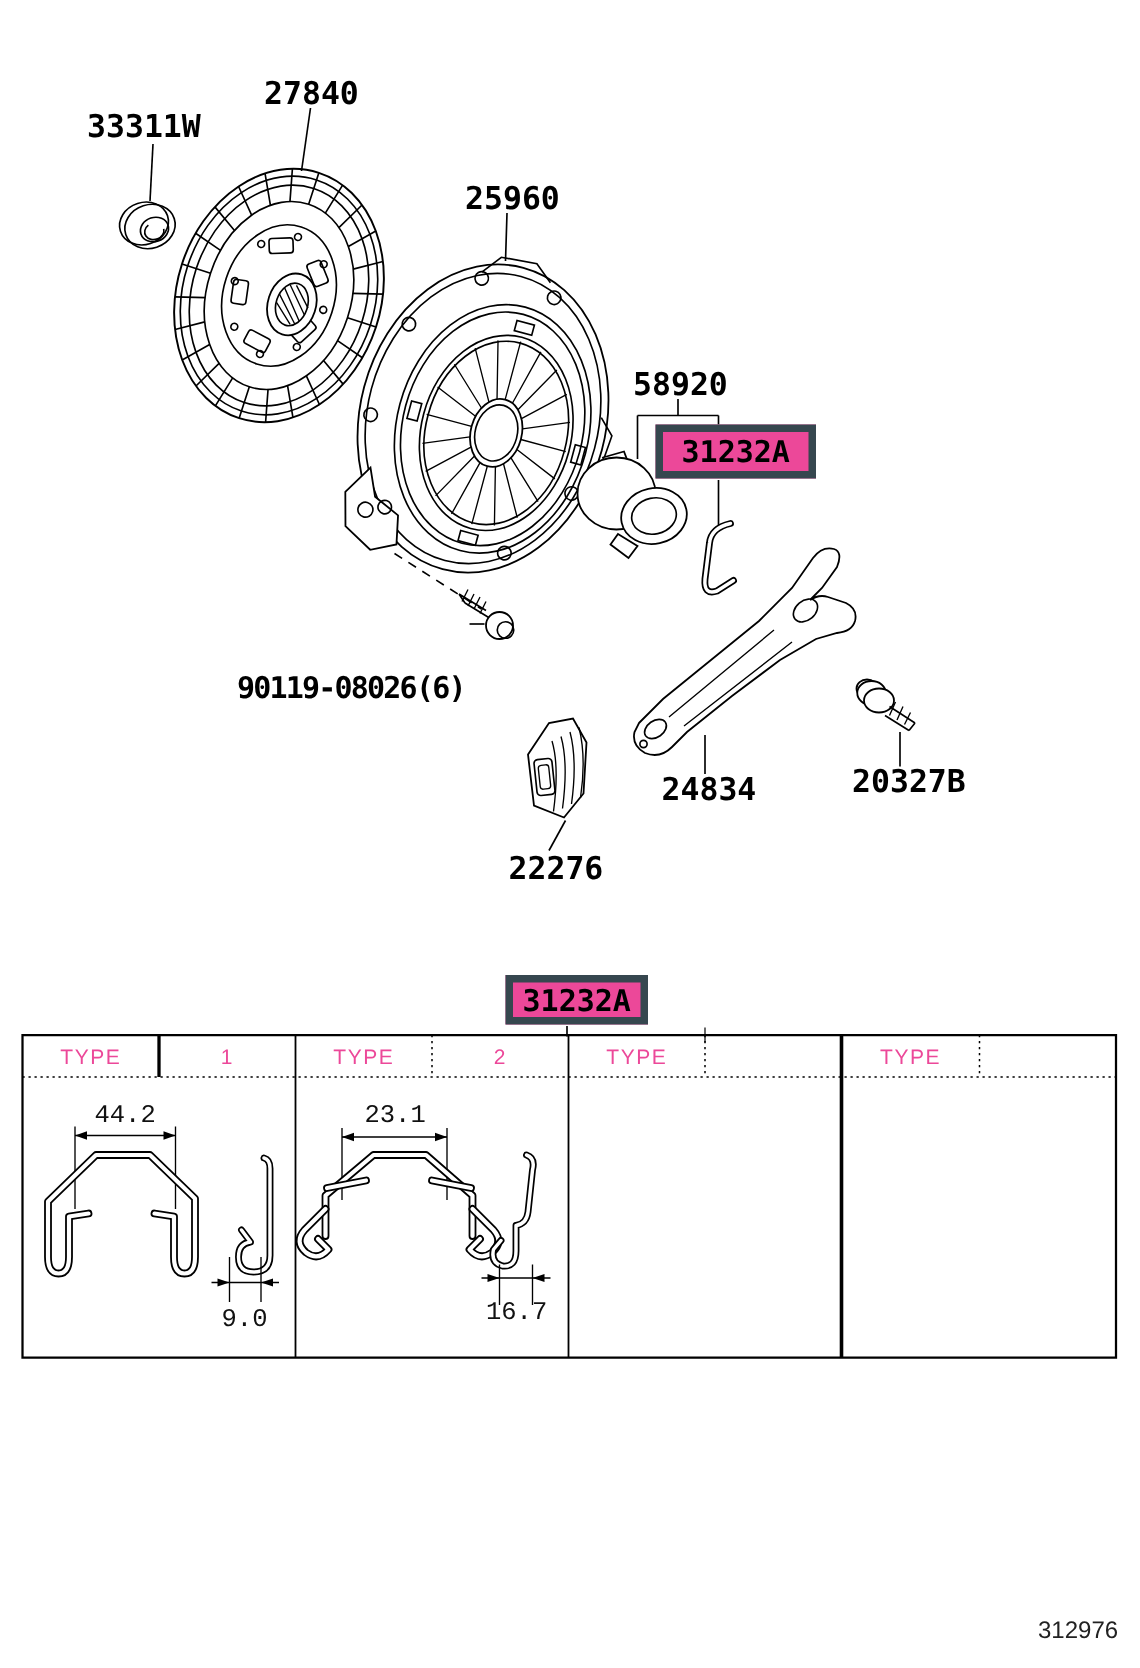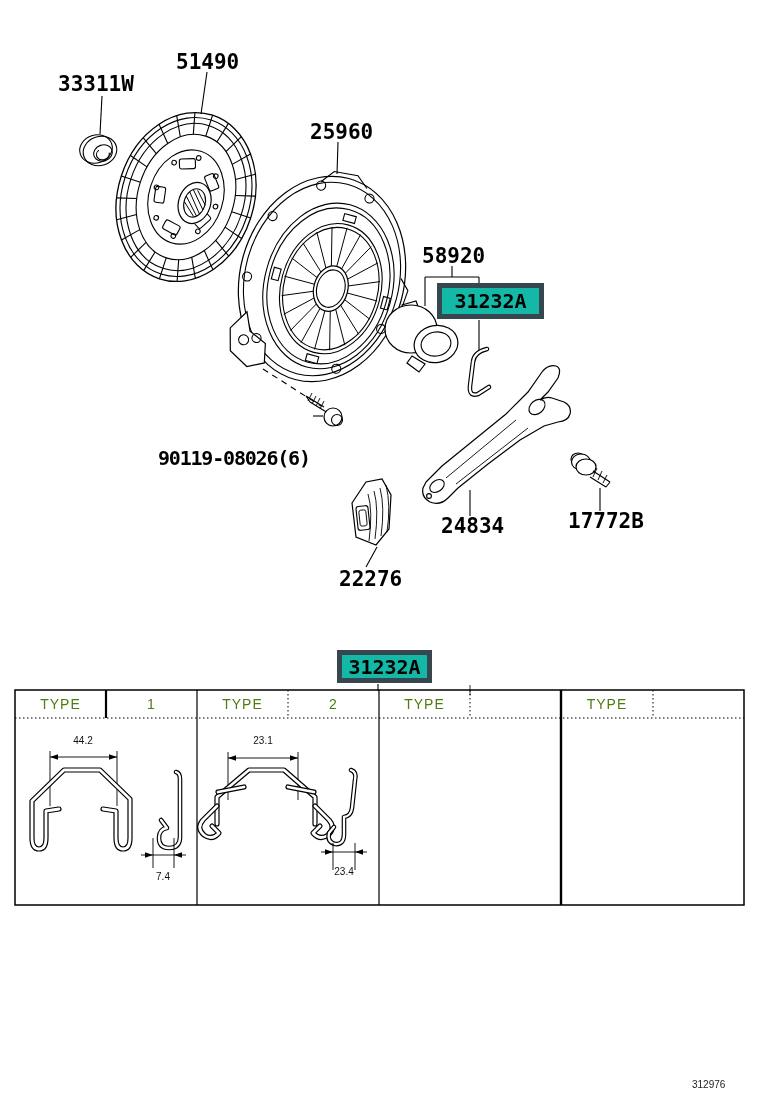--- a/index.html
+++ b/index.html
@@ -10,27 +10,27 @@
   .ln2{fill:none;stroke:#000;stroke-width:1.3;}
   .wf{fill:#fff;stroke:#000;stroke-width:1.2;}
   .thin{fill:none;stroke:#000;stroke-width:0.9;}
   .wire-o{fill:none;stroke:#000;stroke-width:5.2;stroke-linecap:round;stroke-linejoin:round;}
   .wire-i{fill:none;stroke:#fff;stroke-width:2.8;stroke-linecap:round;stroke-linejoin:round;}
   .swire-o{fill:none;stroke:#000;stroke-width:4.6;stroke-linecap:round;stroke-linejoin:round;}
   .swire-i{fill:none;stroke:#fff;stroke-width:2.3;stroke-linecap:round;stroke-linejoin:round;}
   .arr{fill:#000;stroke:none;}
   .plabel{position:absolute;font-weight:bold;font-size:21px;color:#000;white-space:nowrap;line-height:1;}
   .plabel.cond{font-size:20px;letter-spacing:-1.2px;margin-top:44px;}
-  .hlbox{position:absolute;box-sizing:border-box;background:#14b8a6;display:flex;align-items:center;
+  .hlbox{position:absolute;box-sizing:border-box;background:#ec4899;display:flex;align-items:center;
          justify-content:center;font-weight:bold;font-size:20px;color:#000;}
-  .ttext{position:absolute;font-family:"Liberation Sans",sans-serif;font-size:14px;color:#4d7c0f;
+  .ttext{position:absolute;font-family:"Liberation Sans",sans-serif;font-size:14px;color:#ec4899;
          letter-spacing:1px;text-align:center;line-height:1;}
-  .dim{position:absolute;font-family:Liberation Sans, sans-serif;font-size:10px;color:#111;
+  .dim{position:absolute;font-family:Liberation Mono, monospace;font-size:17px;color:#111;
        text-align:center;line-height:1;}
-  .fignum{position:absolute;font-family:"Liberation Sans",sans-serif;font-size:10px;color:#222;line-height:1;}
+  .fignum{position:absolute;font-family:"Liberation Sans",sans-serif;font-size:16px;color:#222;line-height:1;}
 </style>
 </head>
 <body>
 
 <div class="stage">
 
 <svg width="760" height="1112" viewBox="0 0 760 1112">
 
   <g>
     <path class="ln" d="M102,96 L100,134"></path>
@@ -192,44 +192,44 @@
   <g>
     <path class="swire-o" d="M351,770 Q357,772 355,780 L352,808 Q351,816 344,817 L344,834 Q344,845 335,844 Q327,842 329,833 L334,827"></path>
     <path class="swire-i" d="M351,770 Q357,772 355,780 L352,808 Q351,816 344,817 L344,834 Q344,845 335,844 Q327,842 329,833 L334,827"></path>
     <path class="thin" d="M333,843 V870 M355,843 V870 M321,852 H367"></path>
     <polygon class="arr" points="333,852 325,849.3 325,854.7"></polygon>
     <polygon class="arr" points="355,852 363,849.3 363,854.7"></polygon>
   </g>
 </svg>
 
 <div class="plabel" style="left:58px;top:74px">33311W</div>
-<div class="plabel" style="left:176px;top:52px">51490</div>
+<div class="plabel" style="left:176px;top:52px">27840</div>
 <div class="plabel" style="left:310px;top:122px">25960</div>
 <div class="plabel" style="left:422px;top:246px">58920</div>
 <div class="plabel cond" style="left:158px;top:404px">90119-08026(6)</div>
 <div class="plabel" style="left:441px;top:516px">24834</div>
-<div class="plabel" style="left:568px;top:511px">17772B</div>
+<div class="plabel" style="left:568px;top:511px">20327B</div>
 <div class="plabel" style="left:339px;top:569px">22276</div>
 
 <div class="hlbox" style="left:437px;top:283px;width:107px;height:36px;border:5px solid #36474f;">
   <span>31232A</span>
 </div>
 <div class="hlbox" style="left:337px;top:650px;width:95px;height:33px;border:5px solid #36474f;">
   <span>31232A</span>
 </div>
 
 <div class="ttext" style="left:15px;top:697px;width:91px">TYPE</div>
 <div class="ttext" style="left:106px;top:697px;width:91px">1</div>
 <div class="ttext" style="left:197px;top:697px;width:91px">TYPE</div>
 <div class="ttext" style="left:288px;top:697px;width:91px">2</div>
 <div class="ttext" style="left:379px;top:697px;width:91px">TYPE</div>
 <div class="ttext" style="left:470px;top:697px;width:91px"></div>
 <div class="ttext" style="left:561px;top:697px;width:92px">TYPE</div>
 <div class="ttext" style="left:653px;top:697px;width:91px"></div>
 
 <div class="dim" style="left:63px;top:736px;width:40px">44.2</div>
-<div class="dim" style="left:143px;top:872px;width:40px">7.4</div>
+<div class="dim" style="left:143px;top:872px;width:40px">9.0</div>
 <div class="dim" style="left:243px;top:736px;width:40px">23.1</div>
-<div class="dim" style="left:324px;top:867px;width:40px">23.4</div>
+<div class="dim" style="left:324px;top:867px;width:40px">16.7</div>
 
 <div class="fignum" style="left:692px;top:1080px">312976</div>
 
 </div>
 
 </body></html>

